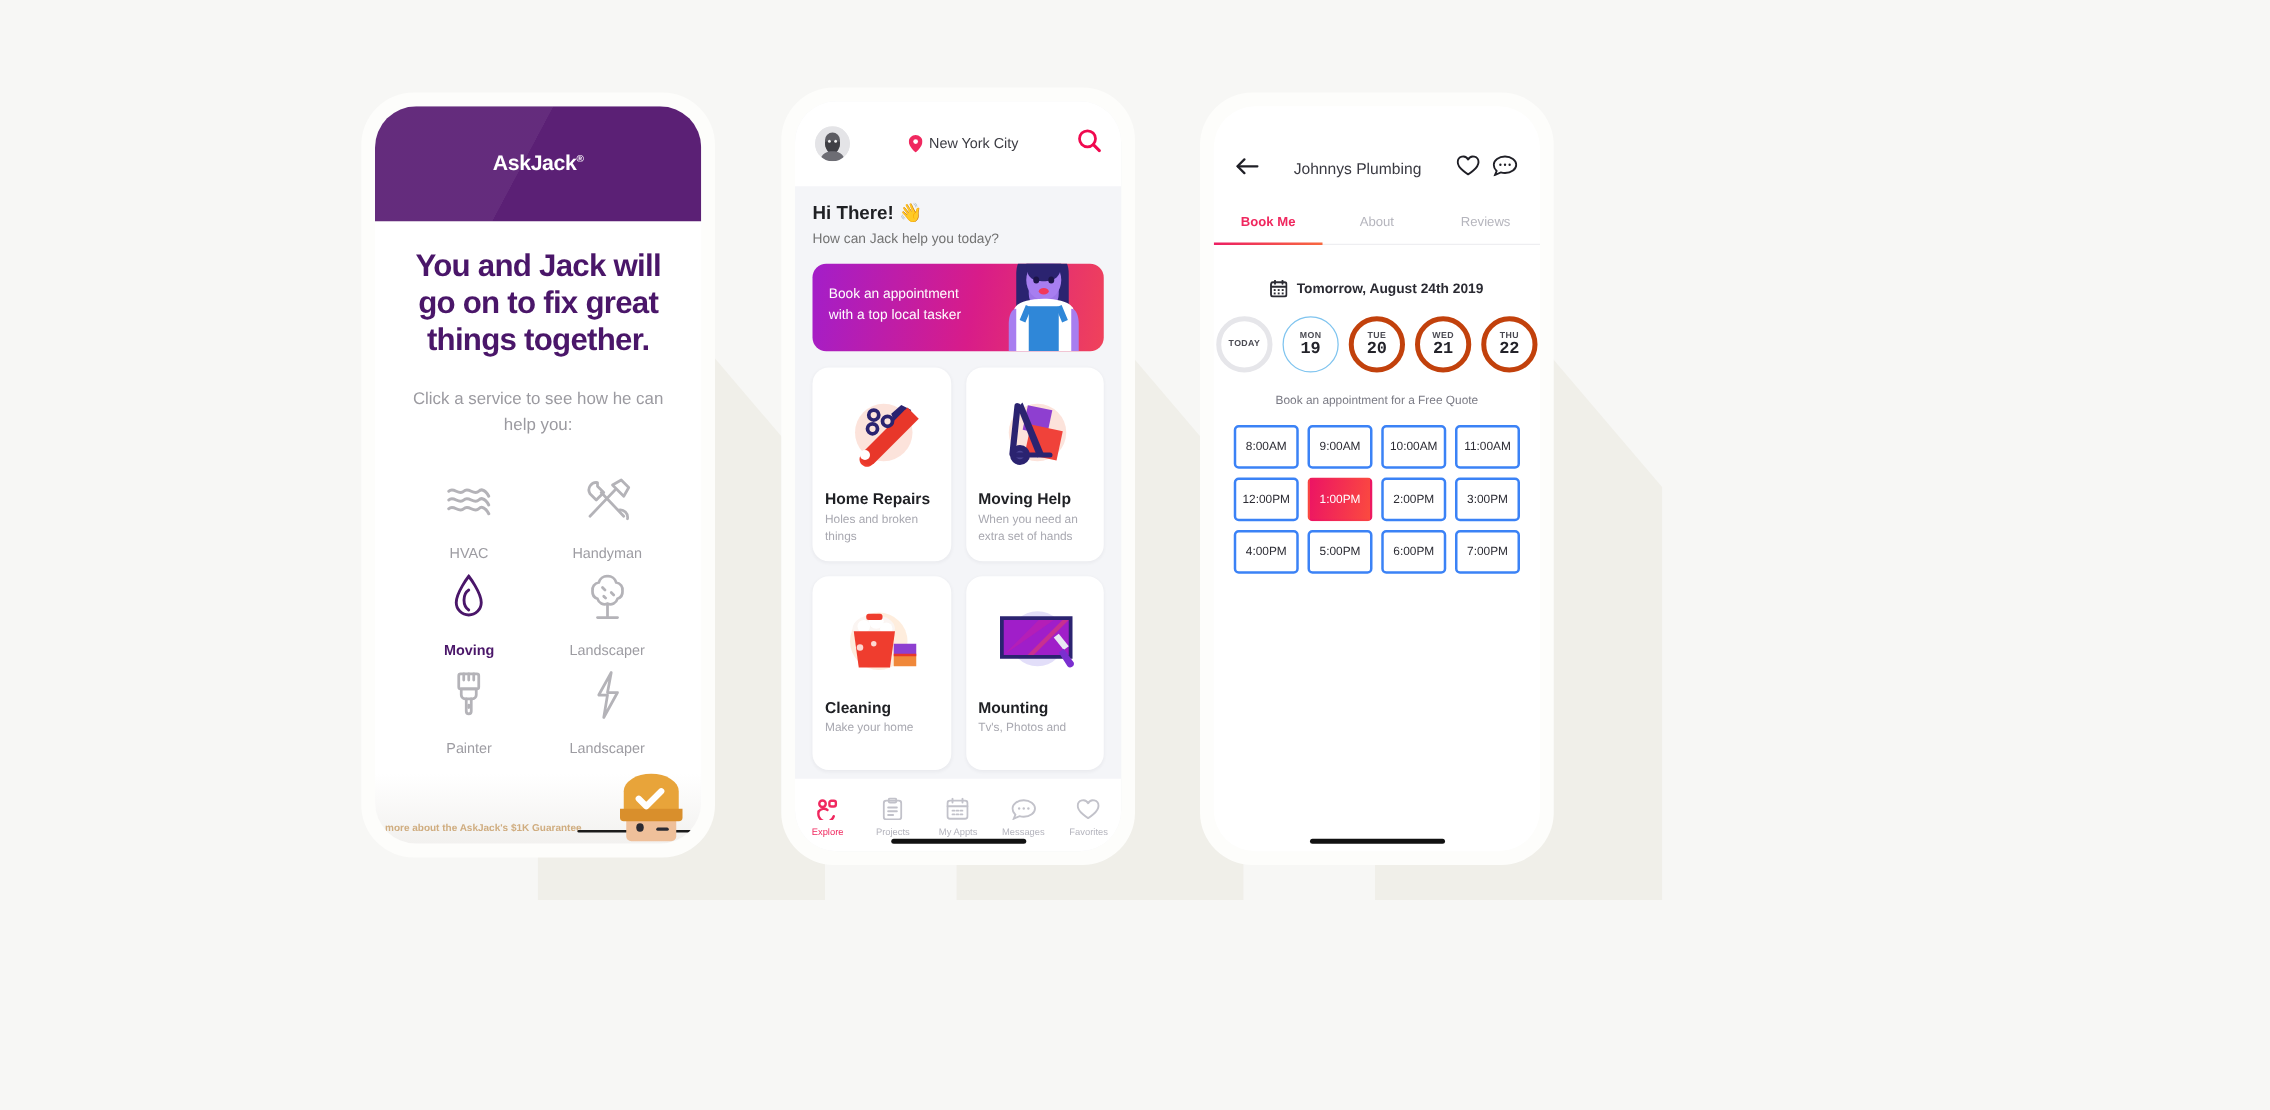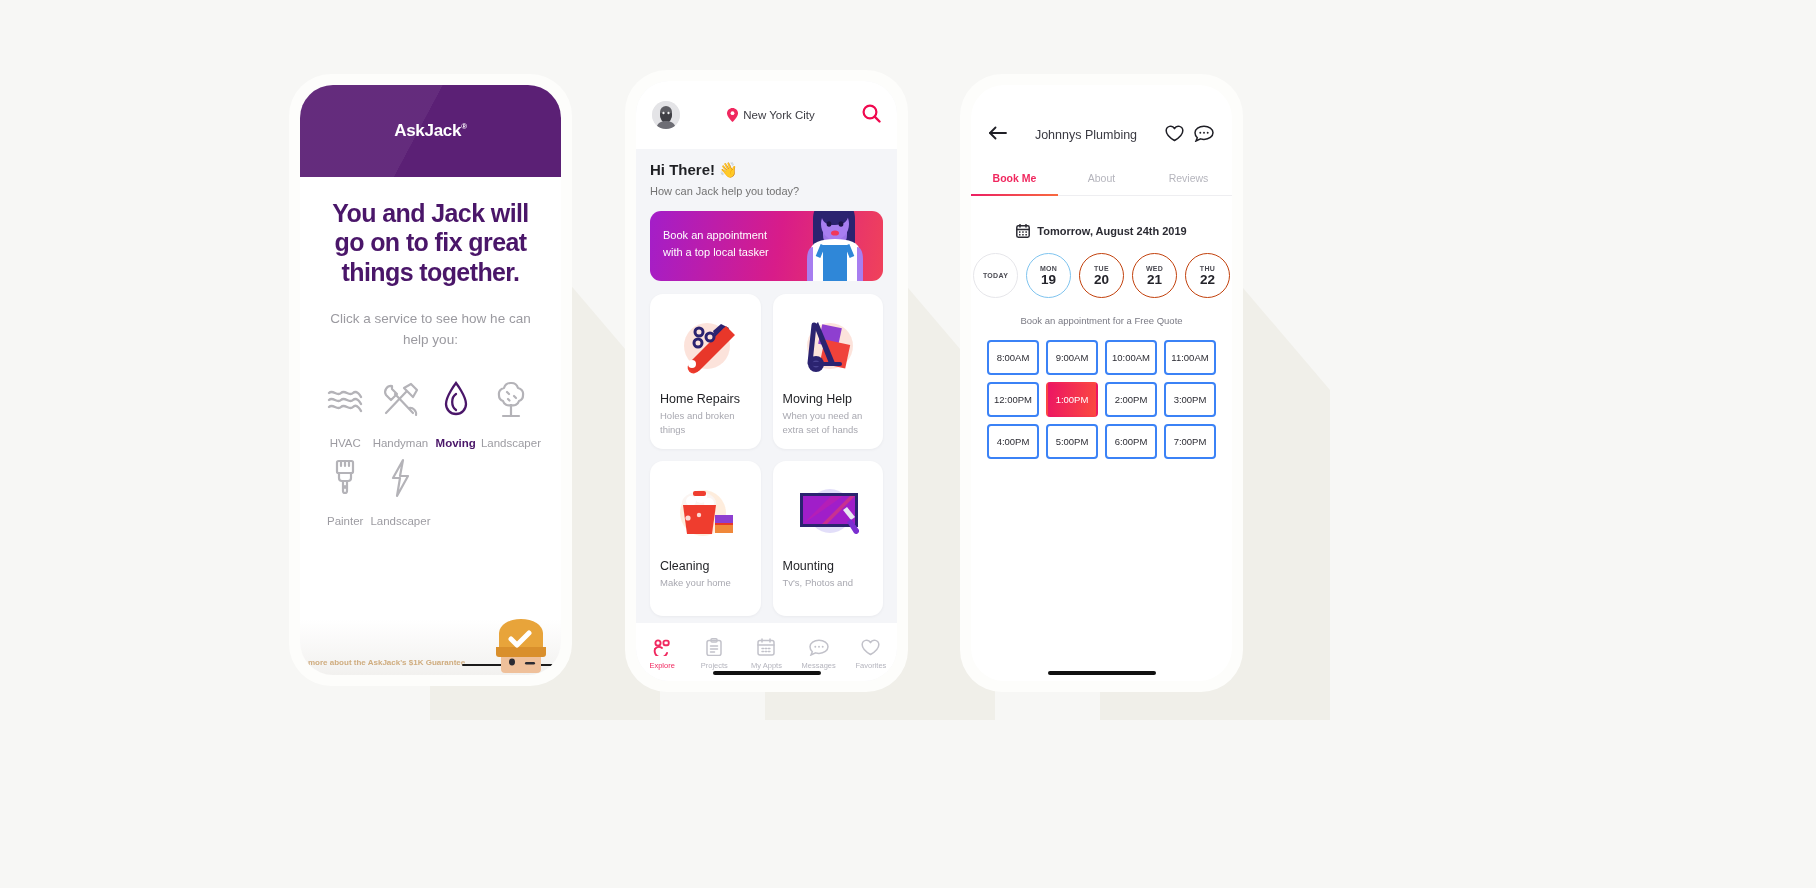--- a/index.html
+++ b/index.html
@@ -60,21 +60,21 @@
 
   .p1-body { padding: 22px 20px 0; text-align: center; }
   .p1-head {
     color: #4a1669; font-size: 25px; font-weight: 800; line-height: 1.17;
     letter-spacing: -0.6px;
   }
   .p1-sub {
     margin-top: 22px; color: #9b9aa0; font-size: 13.5px; line-height: 1.55;
   }
 
-  .p1-grid { margin-top: 26px; display: grid; grid-template-columns: repeat(4,1fr); row-gap: 6px; }
+  .p1-grid { margin-top: 26px; display: grid; grid-template-columns: repeat(2,1fr); row-gap: 6px; }
   .p1-cell { display:flex; flex-direction:column; align-items:center; }
   .p1-ic { height: 46px; display:flex; align-items:center; justify-content:center; }
   .p1-lb { margin-top: 14px; font-size: 11.5px; color: #9d9ca2; }
   .p1-cell.active .p1-lb { color: #4a1669; font-weight: 700; }
 
   .p1-footer {
     position: absolute; left: 0; right: 0; bottom: 0; height: 56px;
     background: linear-gradient(180deg,#fff 0%, #f2f1ef 100%);
   }
   .p1-foot-text {
@@ -116,21 +116,21 @@
   }
   .promo-art { position: absolute; right: 8px; bottom: 0; width: 82px; height: 84px; }
 
   .cards { margin-top: 13px; display: grid; grid-template-columns: 1fr 1fr; gap: 12px; }
   .card {
     background: #fff; border-radius: 13px; height: 155px;
     padding: 10px 10px 0; display: flex; flex-direction: column;
     box-shadow: 0 1px 3px rgba(30,30,50,.05);
   }
   .card-art { height: 84px; display:flex; align-items:center; justify-content:center; }
-  .card-ttl { font-size: 12.5px; font-weight: 400; color: #1f2024; margin-top: 4px; }
+  .card-ttl { font-size: 12.5px; font-weight: 700; color: #1f2024; margin-top: 4px; }
   .card-sub { font-size: 9.5px; color: #a8a8b0; line-height: 1.45; margin-top: 3px; }
 
   .p2-nav {
     flex: none; height: 58px; background:#fff;
     display: grid; grid-template-columns: repeat(5,1fr); align-items:center;
     padding-top: 4px;
   }
   .nav-i { display:flex; flex-direction:column; align-items:center; gap:5px; }
   .nav-l { font-size: 7.5px; color: #b4b4bd; }
   .nav-i.on .nav-l { color: #f0285f; }
@@ -147,27 +147,27 @@
   .tab { flex:1; text-align:center; padding: 9px 0 11px; font-size: 10.5px; color:#b5b5bd; position:relative; }
   .tab.on { color:#f0285f; font-weight: 700; }
   .tab.on::after {
     content:""; position:absolute; left: 0; right: 0; bottom:-1px; height: 2.5px;
     background: linear-gradient(90deg,#ec1f63,#f8693f);
   }
   .p3-date { margin-top: 28px; display:flex; align-items:center; justify-content:center; gap:7px; }
   .p3-date-t { font-size: 11px; font-weight: 700; color:#2b2b33; }
   .days { margin-top: 15px; display:flex; justify-content:center; gap: 8px; }
   .day {
-    width: 45px; height: 45px; border-radius: 50%; border: 1px solid #c2410c;
+    width: 45px; height: 45px; border-radius: 50%; border: 4px solid #c2410c;
     display:flex; flex-direction:column; align-items:center; justify-content:center;
   }
   .day.today { border-color:#e6e6ea; }
   .day.sel { border-color: #7fc4ef; border-width: 1.5px; }
   .day-dow { font-size: 7px; font-weight:700; color:#4a4a52; letter-spacing:.3px; }
-  .day-num { font-size: 13.5px; font-weight:700; color:#23232a; margin-top:0; }
+  .day-num { font-size: 13.5px; font-weight:700; color:#23232a; margin-top:0;font-family:Liberation Mono, monospace; }
   .day-today { font-size: 7px; font-weight:700; color:#4a4a52; letter-spacing:.3px; }
   .p3-hint { margin-top: 17px; text-align:center; font-size: 9.5px; color:#7a7a84; }
   .slots {
     margin: 14px 16px 0; display:grid; grid-template-columns: repeat(4,1fr); gap: 7px;
   }
   .slot {
     height: 35px; border:2px solid #3b82f6; border-radius: 4px;
     display:flex; align-items:center; justify-content:center;
     font-size: 9.5px; color:#2c2c34;
   }

